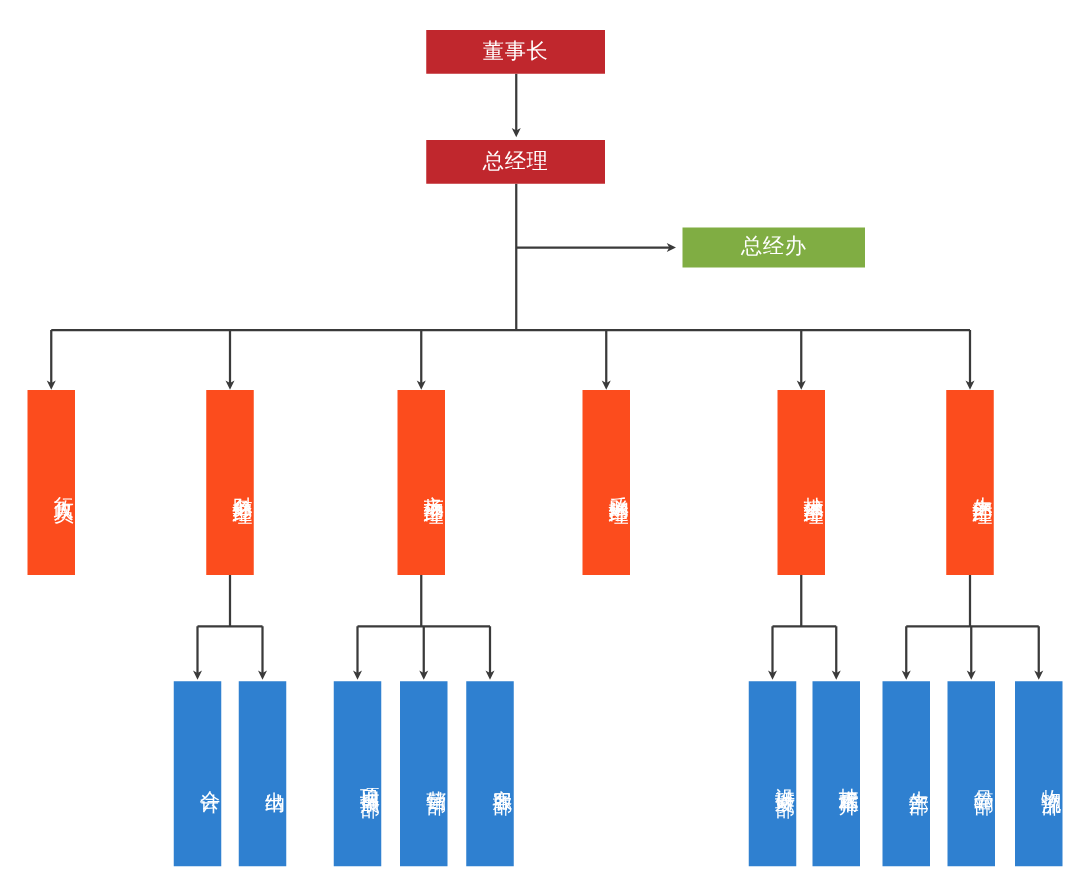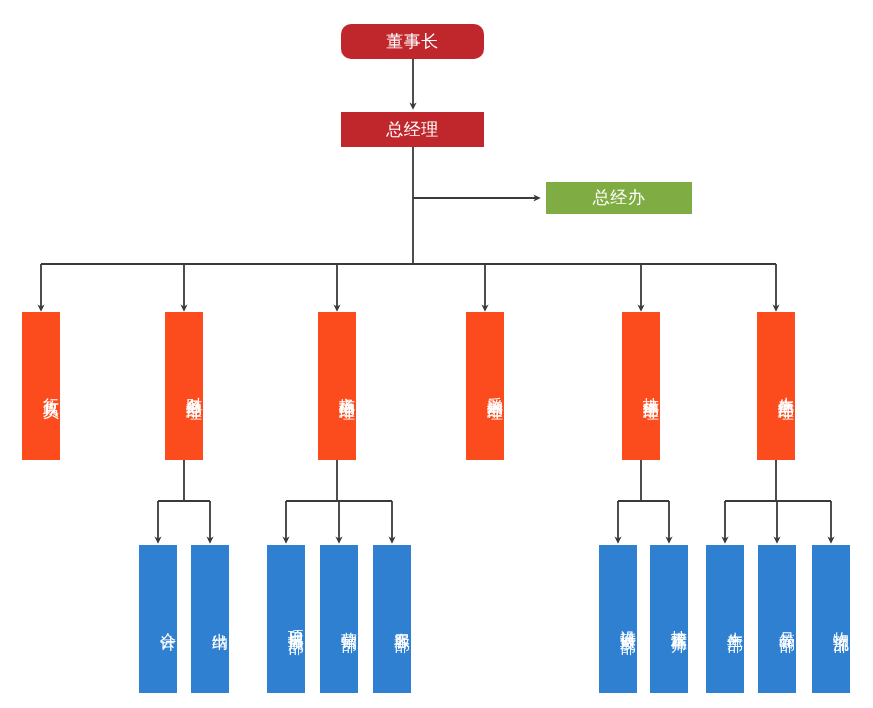--- a/index.html
+++ b/index.html
@@ -100,21 +100,21 @@
       <line x1="669" y1="501" x2="669" y2="540" marker-end="url(#arrowhead)"></line>
 
       <line x1="776" y1="460" x2="776" y2="501"></line>
       <line x1="725" y1="501" x2="831" y2="501"></line>
       <line x1="725" y1="501" x2="725" y2="540" marker-end="url(#arrowhead)"></line>
       <line x1="777" y1="501" x2="777" y2="540" marker-end="url(#arrowhead)"></line>
       <line x1="831" y1="501" x2="831" y2="540" marker-end="url(#arrowhead)"></line>
     </g>
   </svg>
 
-  <div class="node horizontal lvl-chairman" style="left:341px; top:24px; width:143px; height:35px;border-radius:10px;">董事长</div>
+  <div class="node horizontal lvl-chairman" style="left:341px; top:24px; width:143px; height:35px;">董事长</div>
 
   <div class="node horizontal lvl-gm" style="left:341px; top:112px; width:143px; height:35px;">总经理</div>
 
   <div class="node horizontal lvl-office" style="left:546px; top:182px; width:146px; height:32px;">总经办</div>
 
   <div class="node vertical lvl-manager" style="left:22px; top:312px; width:38px; height:148px;">行政人员</div>
 
   <div class="node vertical lvl-manager" style="left:165px; top:312px; width:38px; height:148px;">财务部经理</div>
 
   <div class="node vertical lvl-manager" style="left:318px; top:312px; width:38px; height:148px;">市场部经理</div>

